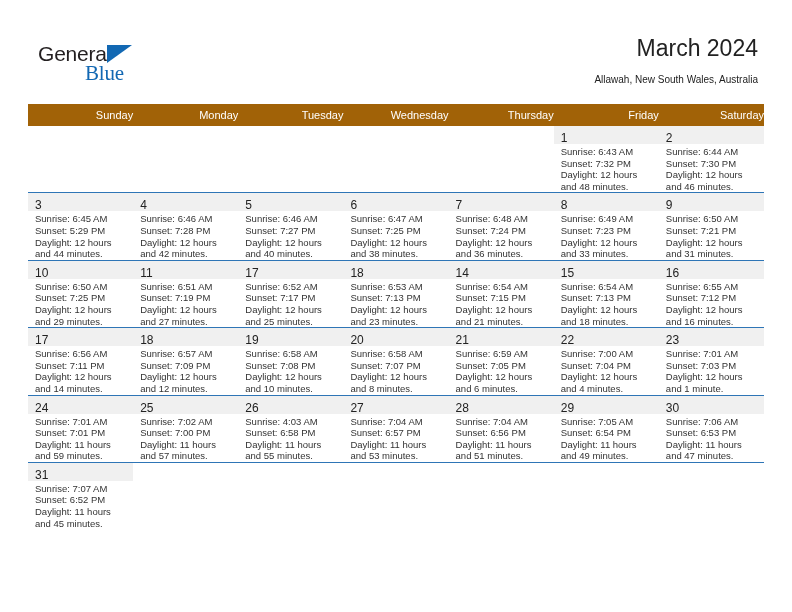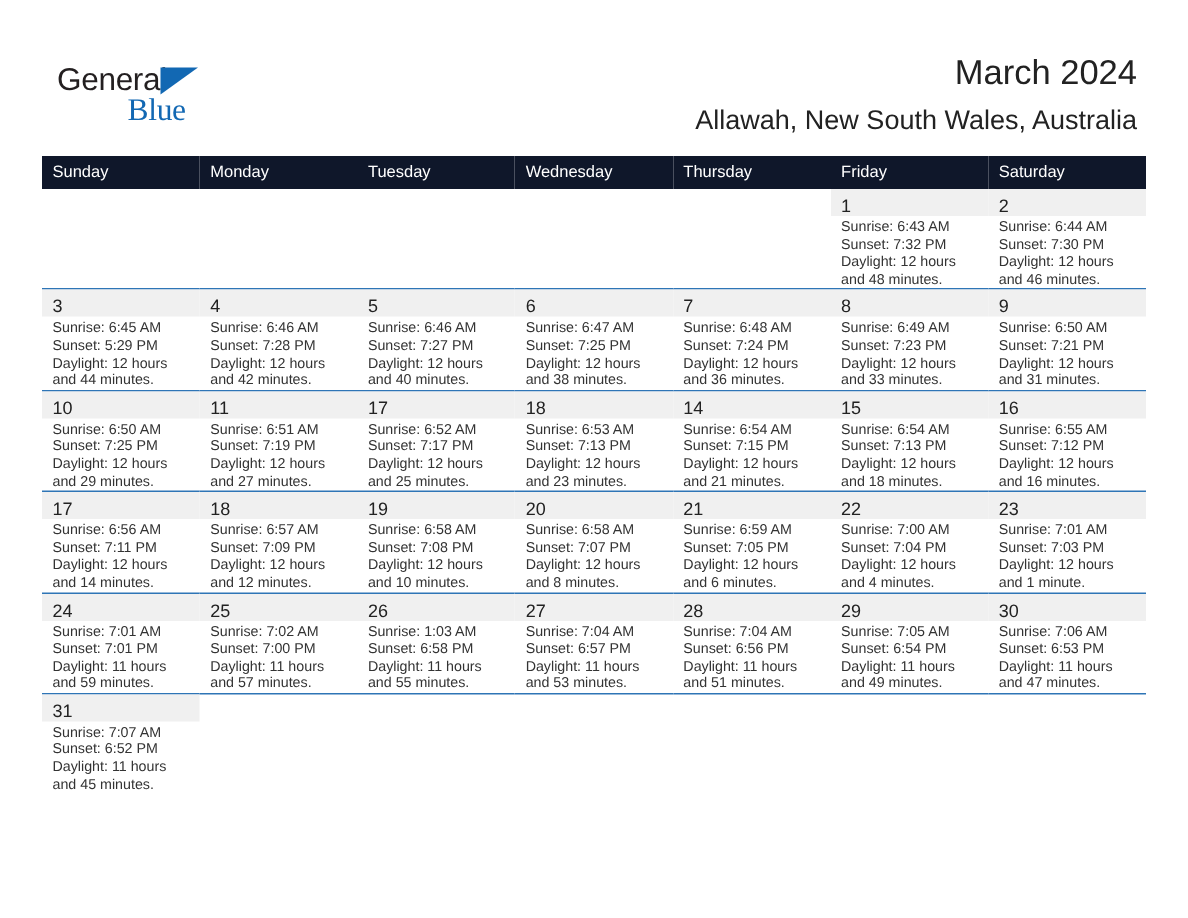--- a/index.html
+++ b/index.html
@@ -70,42 +70,42 @@
     top: 32px;
     text-align: right;
   }
   .month-title {
     font-size: 23px;
     color: #222222;
     line-height: 32px;
     white-space: nowrap;
   }
   .location-title {
-    font-size: 18px;
+    font-size: 10px;
     color: #222222;
     line-height: 20px;
     margin-top: 6px;
     white-space: nowrap;
   }
 
   
   .calendar {
     position: absolute;
     left: 28px;
     top: 104px;
     width: 736px;
     border-collapse: collapse;
     table-layout: fixed;
   }
   .calendar th {
-    background: #0f172a;
+    background: #a16207;
     color: #ffffff;
     font-size: 11px;
     font-weight: normal;
-    text-align: left;
+    text-align: right;
     padding: 5px 0 5px 7px;
     height: 11px;
     border: none;
   }
   .calendar td {
     vertical-align: top;
     padding: 0;
     border: none;
     border-top: 1px solid #2e75b6;
     width: 105.14px;
@@ -481,21 +481,21 @@
                 <div>Sunset: 7:00 PM</div>
                 <div>Daylight: 11 hours</div>
                 <div>and 57 minutes.</div>
               </div>
             </div>
           </td>
           <td>
             <div class="daycell">
               <div class="daynum-band"><span class="daynum">26</span></div>
               <div class="details">
-                <div>Sunrise: 1:03 AM</div>
+                <div>Sunrise: 4:03 AM</div>
                 <div>Sunset: 6:58 PM</div>
                 <div>Daylight: 11 hours</div>
                 <div>and 55 minutes.</div>
               </div>
             </div>
           </td>
           <td>
             <div class="daycell">
               <div class="daynum-band"><span class="daynum">27</span></div>
               <div class="details">

